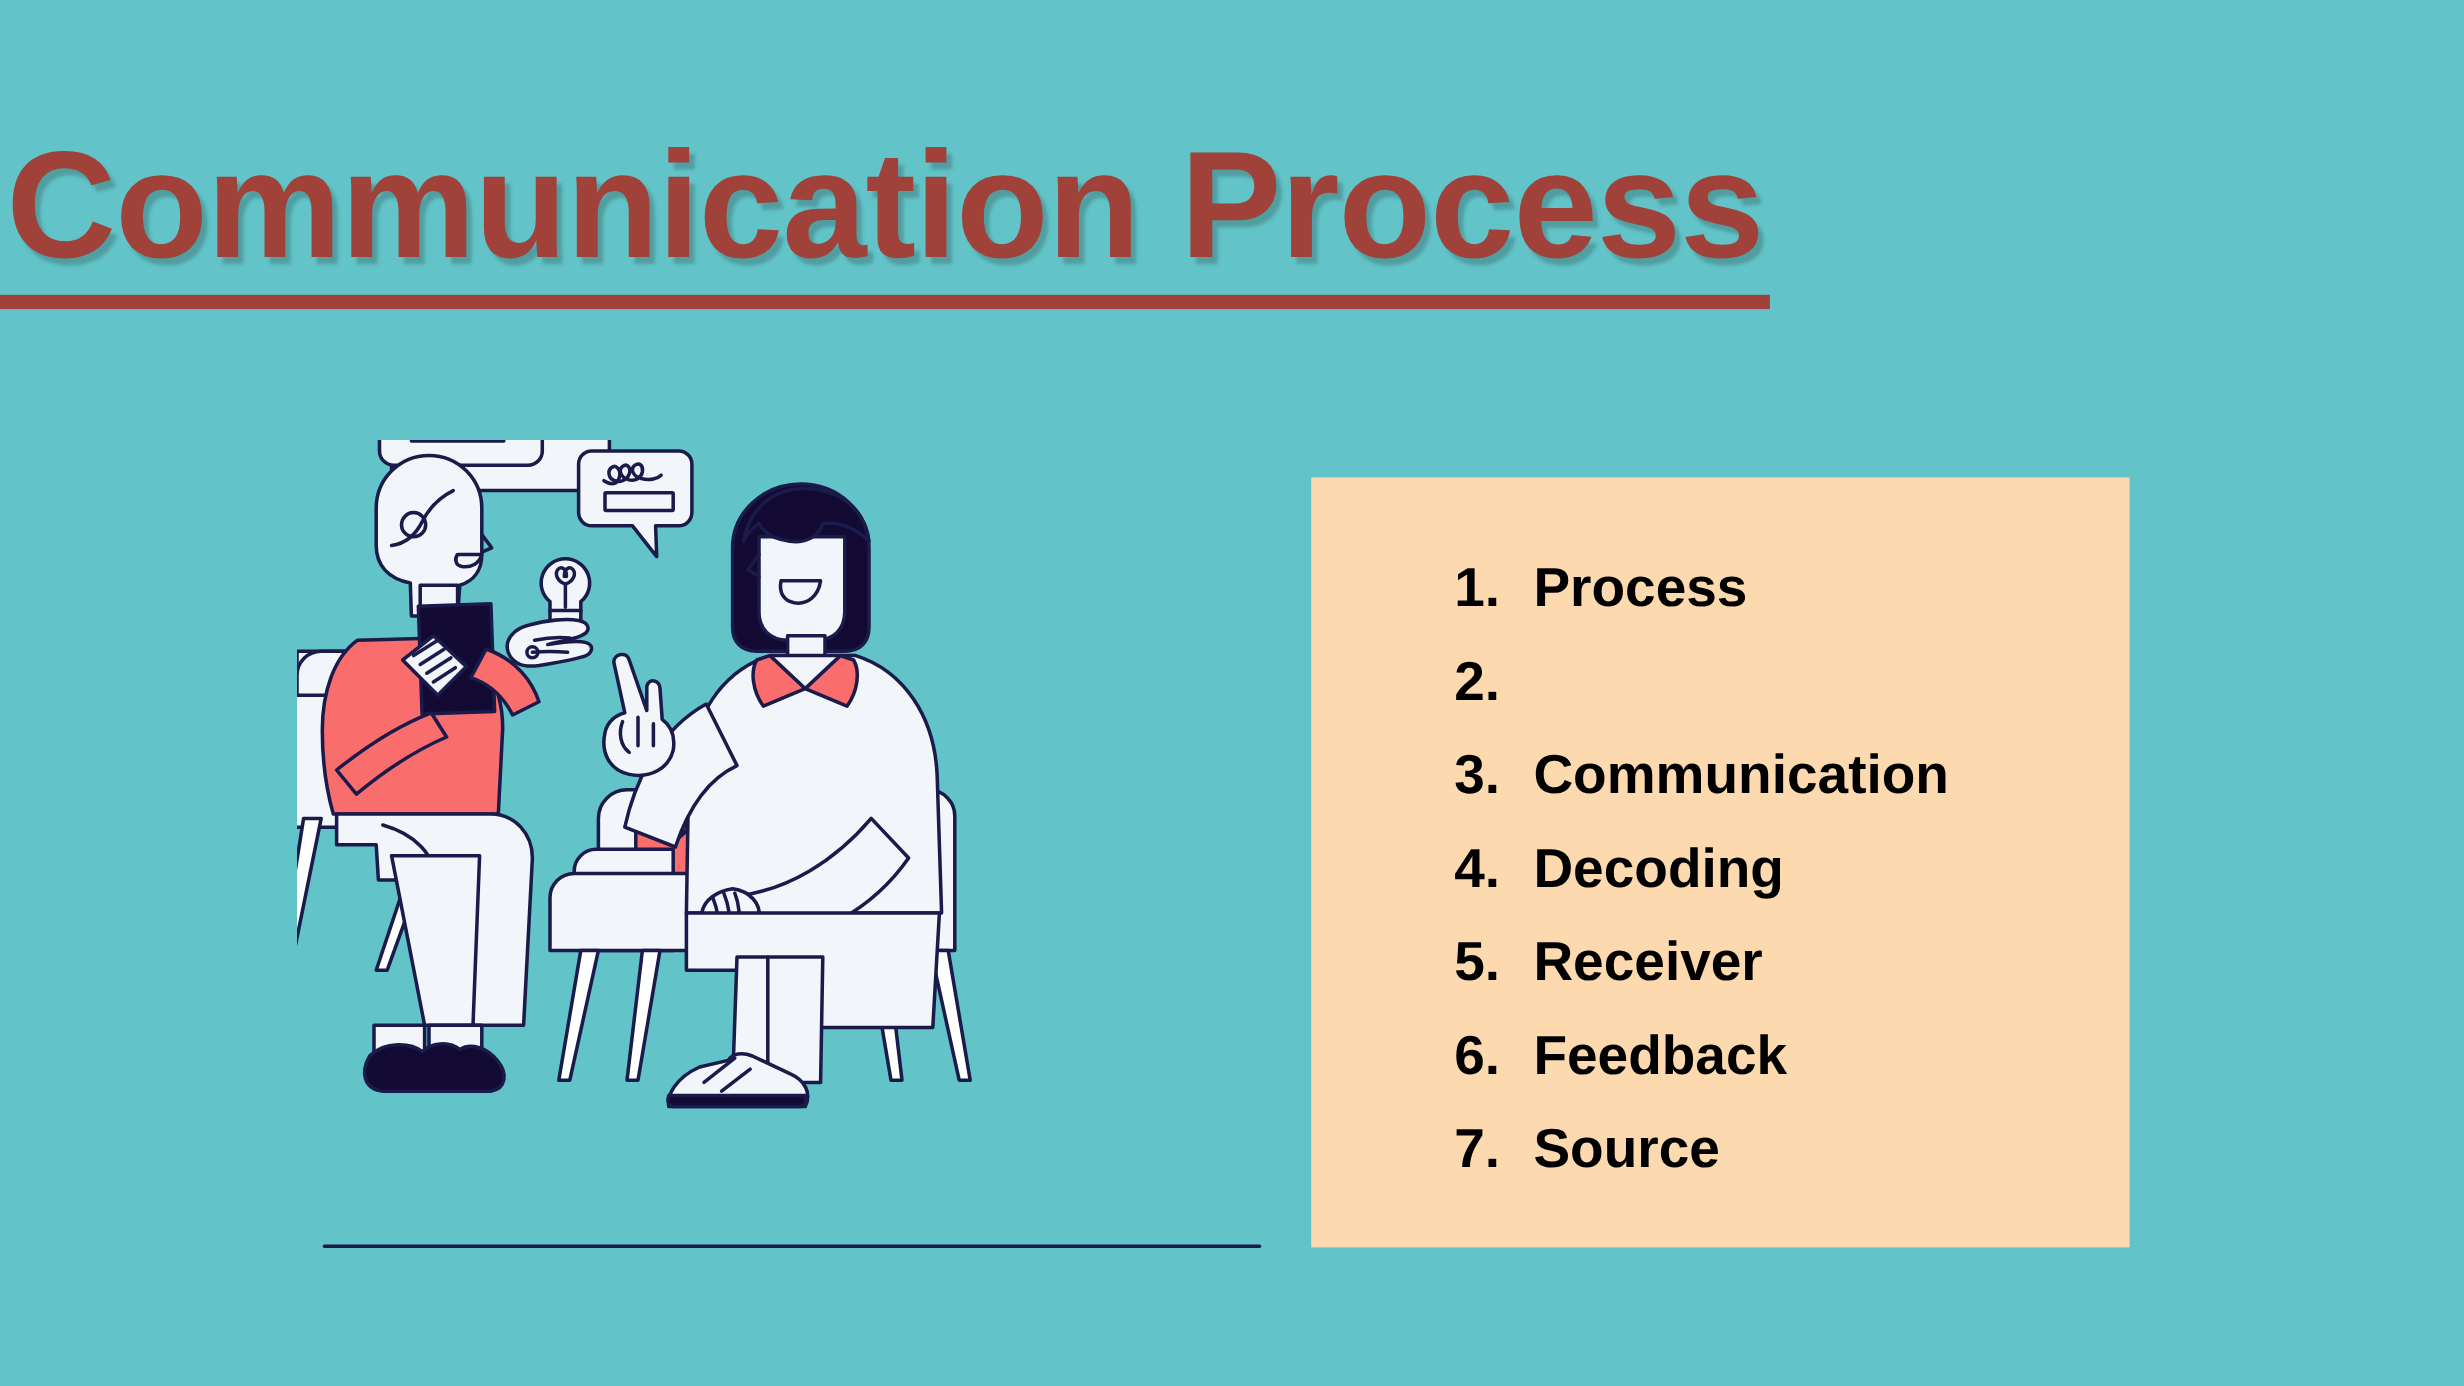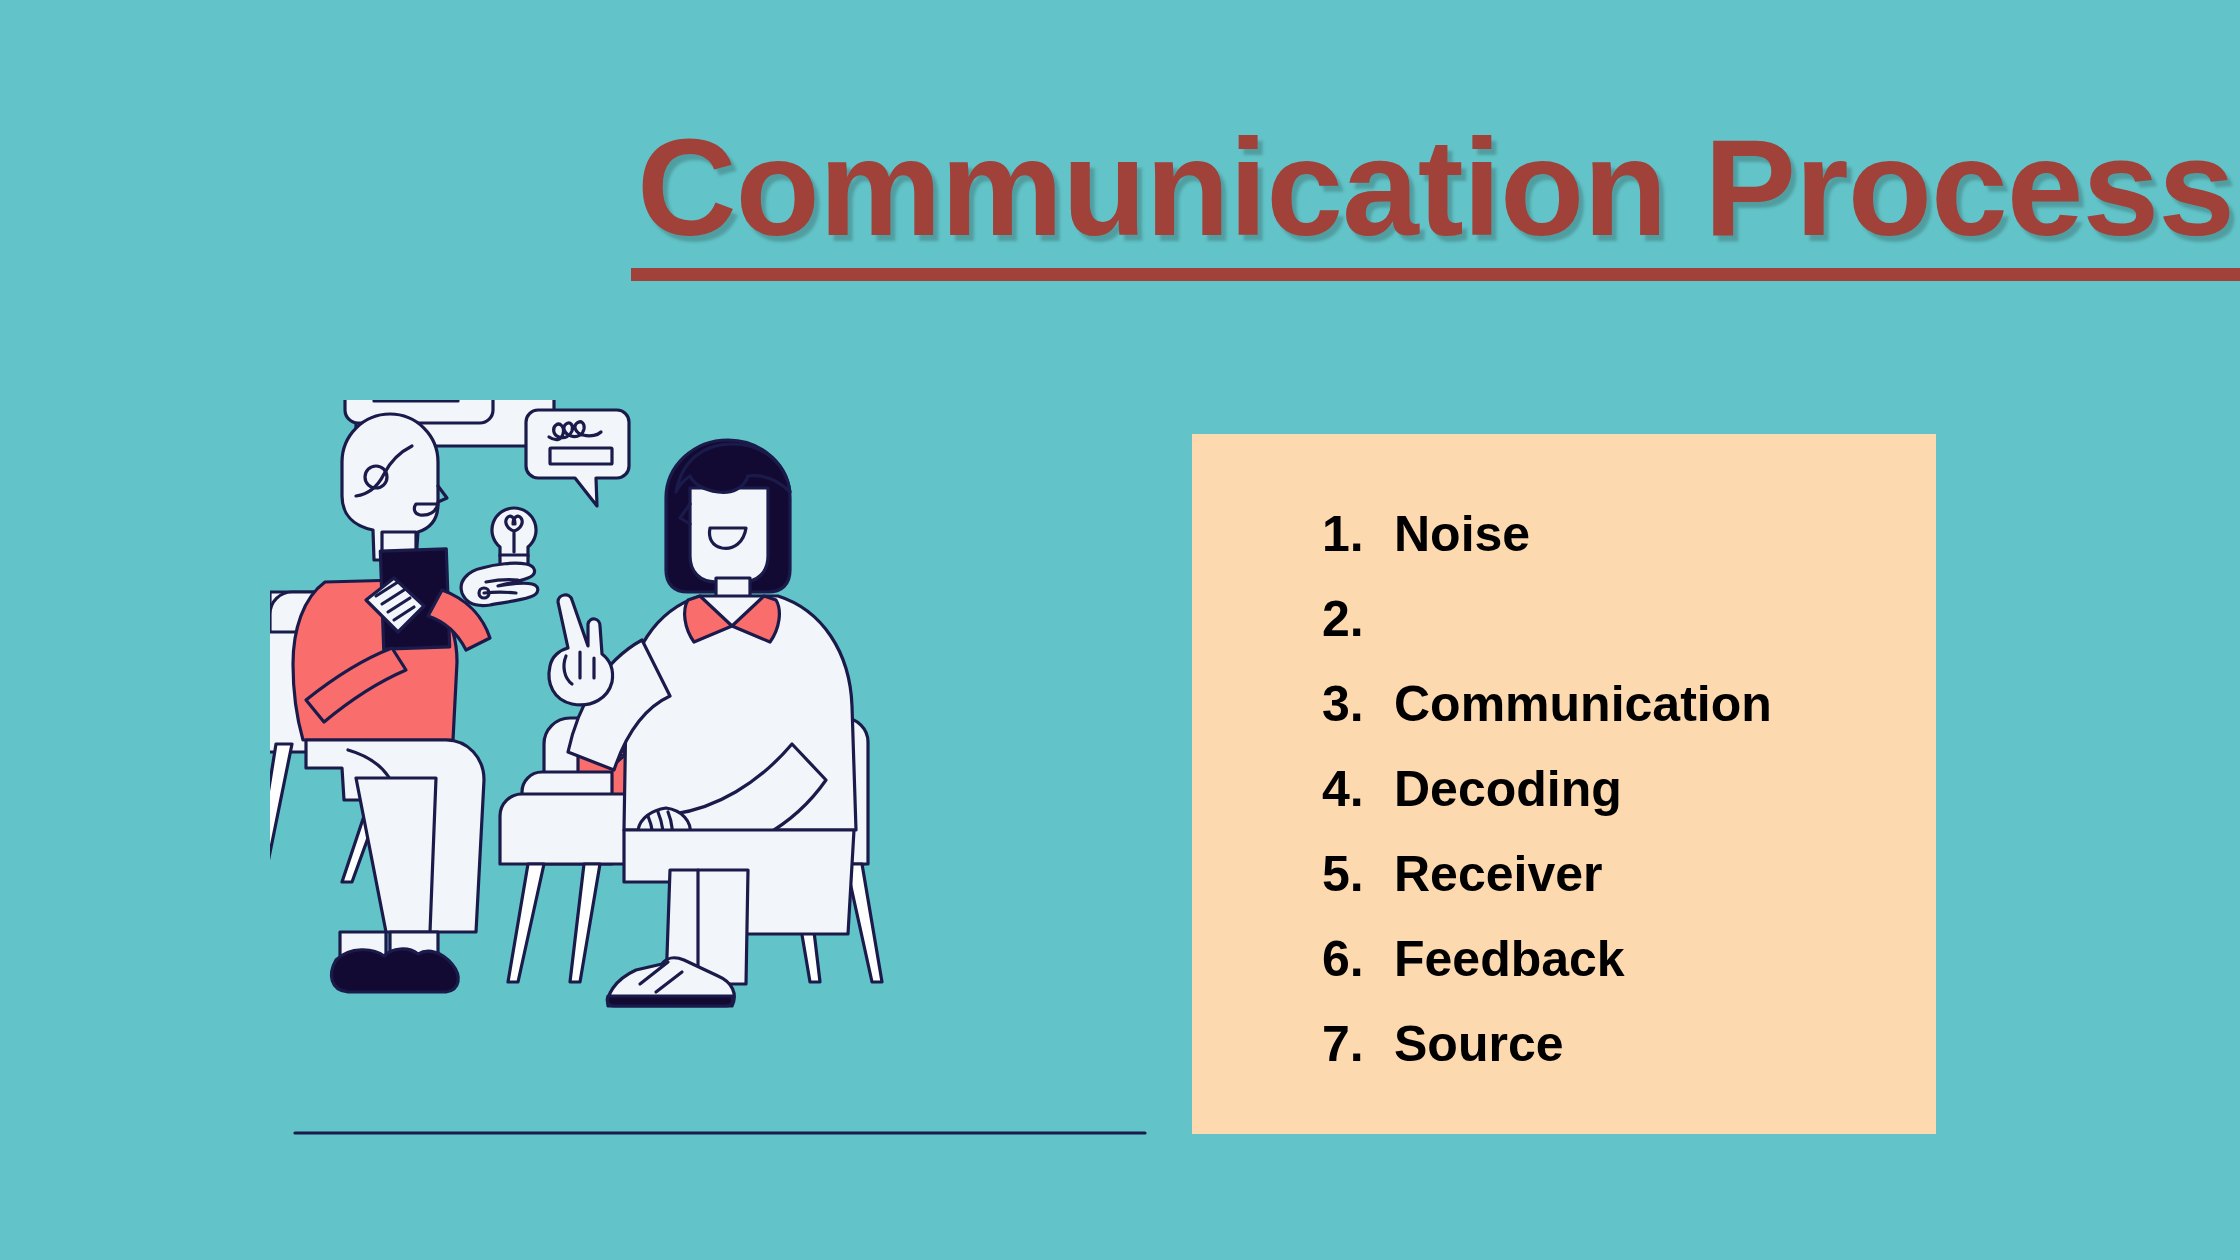--- a/index.html
+++ b/index.html
@@ -20,21 +20,21 @@
     background: #62c4c8;
     overflow: hidden;
   }
 
   
   #title-block {
     position: absolute;
     left: 0;
     top: 118px;
     width: 2240px;
-    text-align: right;
+    text-align: left;
     pointer-events: none;
   }
   #page-title {
     display: inline-block;
     font-family: "Liberation Sans", sans-serif;
     font-weight: bold;
     font-size: 138px;
     line-height: 1.0;
     letter-spacing: -1px;
     color: #a0413a;
@@ -262,21 +262,21 @@
         <path class="nv" d="M338 596 h124 c2 6 0 10 -6 10 h-112 c-6 0 -8 -4 -6 -10 z"></path>
       </g>
 
     </svg>
   </div>
 
   <div id="list-card">
     <ol id="steps-list">
       <li>
         <span class="num">1.</span>
-        <span class="txt">Noise</span>
+        <span class="txt">Process</span>
       </li>
       <li>
         <span class="num">2.</span>
       </li>
       <li>
         <span class="num">3.</span>
         <span class="txt">Communication</span>
       </li>
       <li>
         <span class="num">4.</span>

